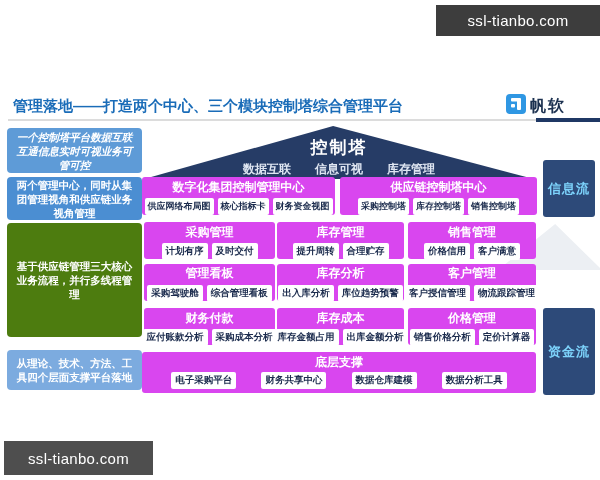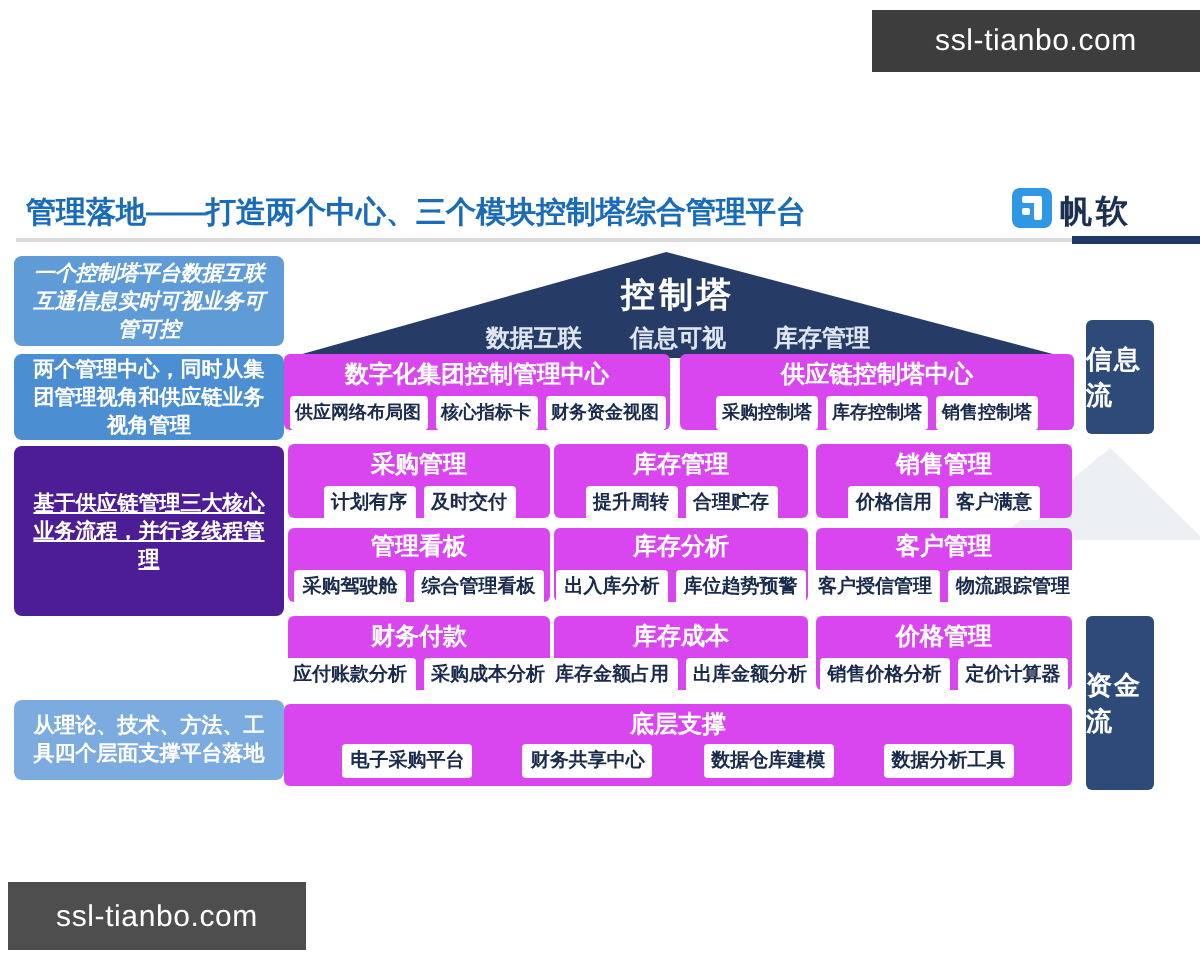--- a/index.html
+++ b/index.html
@@ -14,21 +14,21 @@
   .title{position:absolute;left:13px;top:97px;font-size:15px;font-weight:bold;color:#1a6cb8;white-space:nowrap;}
   .logo{position:absolute;left:506px;top:94px;display:flex;align-items:center;gap:4px;}
   .logo-text{font-size:16px;font-weight:bold;color:#1c3150;letter-spacing:2px;}
   .rule-gray{position:absolute;left:8px;top:119px;width:592px;height:2px;background:#dcdcdc;}
   .rule-navy{position:absolute;left:536px;top:118px;width:64px;height:4px;background:#1f3864;}
   .note{position:absolute;left:7px;width:135px;border-radius:4px;color:#fff;font-weight:bold;font-size:10.5px;
         line-height:14px;display:flex;align-items:center;justify-content:center;text-align:center;
         padding:2px 5px;box-sizing:border-box;}
   .note1{top:128px;height:45px;background:#5e9bd7;font-style:italic;}
   .note2{top:177px;height:43px;background:#4b8ed2;}
-  .note3{top:223px;height:85px;background:#4c1d95;text-decoration:underline;}
+  .note3{top:223px;height:114px;background:#4d7c0f;}
   .note4{top:350px;height:40px;background:#7cabdf;}
   .mountain{position:absolute;left:498px;top:224px;width:104px;height:46px;background:#eceff3;
             clip-path:polygon(55% 0,100% 100%,0 100%);}
   .roof{position:absolute;left:144px;top:126px;width:390px;height:53px;background:#263c66;
         clip-path:polygon(48.5% 0%,100% 100%,0% 100%);}
   .roof-title{position:absolute;left:144px;top:136px;width:390px;text-align:center;color:#ffffff;
               font-size:17px;font-weight:bold;letter-spacing:2px;}
   .roof-feats{position:absolute;left:144px;top:161px;width:390px;display:flex;justify-content:center;gap:24px;
               color:#dfe6f2;font-size:12px;font-weight:bold;}
   .bluebox{position:absolute;background:#d946ef;border-radius:3px;box-sizing:border-box;color:#fff;}
@@ -37,21 +37,21 @@
   .chip{background:#ffffff;border-radius:2px;color:#1b2b4d;font-weight:bold;font-size:9.5px;
         padding:2px 4px;white-space:nowrap;}
   .center-l{left:142px;top:177px;width:193px;height:38px;}
   .center-r{left:340px;top:177px;width:197px;height:38px;}
   .center-l .chip,.center-r .chip{font-size:9px;padding:2px 3px;}
   .cell{height:37px;}
   .r0{top:222px;} .r1{top:264px;font-family:Liberation Mono, monospace;} .r2{top:308px;}
   .c0{left:144px;width:131px;} .c1{left:277px;width:127px;} .c2{left:408px;width:128px;}
   .foundation{left:142px;top:352px;width:394px;height:41px;}
   .foundation .chips{justify-content:space-evenly;gap:0;margin-top:2px;}
-  .flow{position:absolute;left:543px;width:34px;background:#2d4a79;border-radius:3px;color:#ffffff;
+  .flow{position:absolute;left:543px;width:52px;background:#2d4a79;border-radius:3px;color:#7dd3fc;
         font-size:13px;font-weight:bold;display:flex;align-items:center;justify-content:center;letter-spacing:1px;}
   .flow1{top:160px;height:57px;}
   .flow2{top:227px;height:76px;}
   .flow3{top:308px;height:87px;}
 </style>
 </head>
 <body>
 
 <div class="canvas">
 

